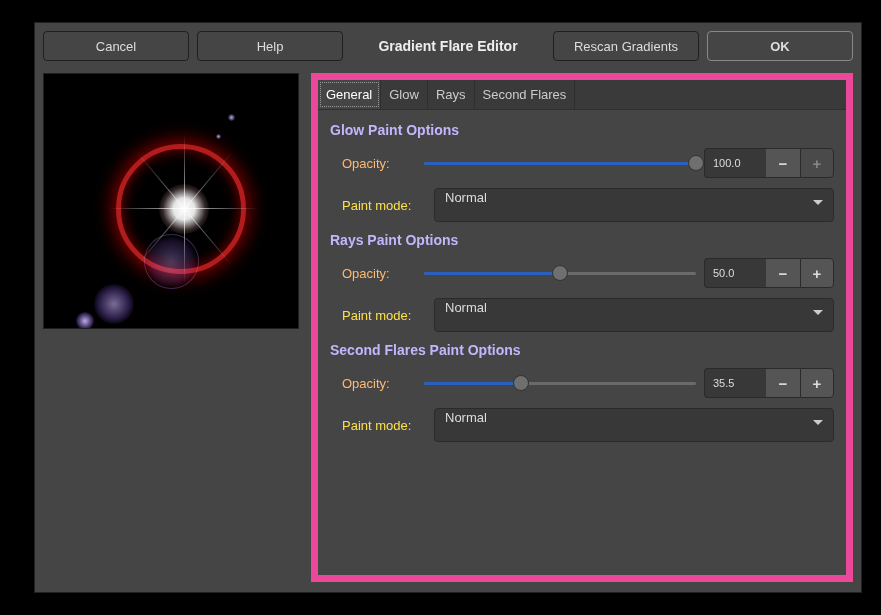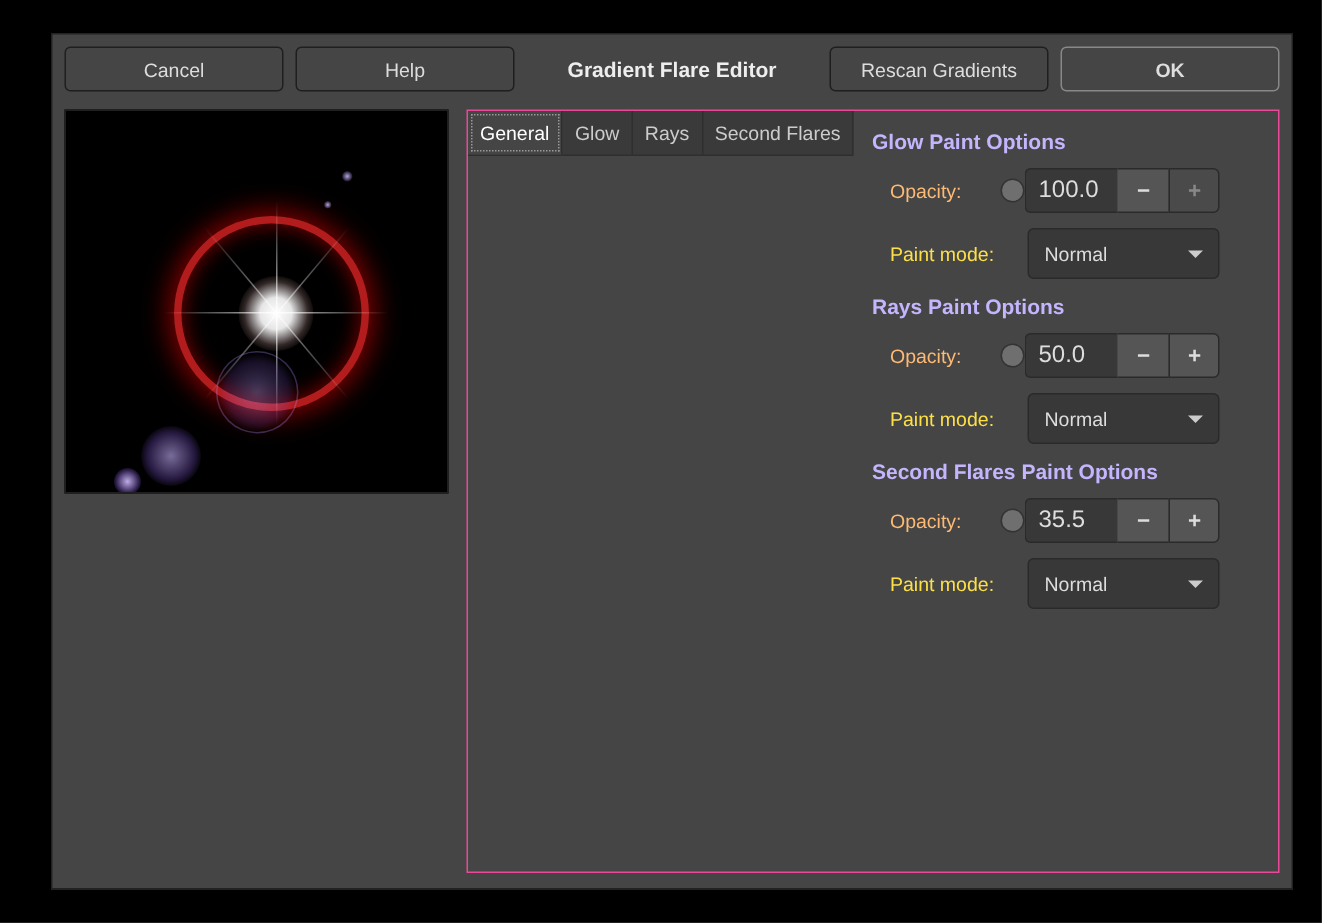--- a/index.html
+++ b/index.html
@@ -68,24 +68,24 @@
     background: #000;
     position: relative;
     overflow: hidden;
   }
   .flare-glyph {
     position:absolute;
     border-radius:50%;
   }
   .main-col {
     flex: 1;
-    border: 1px solid #ec4899;
+    border: 7px solid #ec4899;
     background: #454545;
     display: flex;
-    flex-direction: row;
+    flex-direction: column;
   }
   .tabs {
     display: flex;
     background: #3a3a3a;
     border-bottom: 1px solid #2f2f2f;
     height: 30px;
   }
   .tab {
     padding: 0 8px;
     display: flex;
@@ -164,21 +164,21 @@
     display:flex;
   }
   .spin-input {
     width: 62px;
     height: 30px;
     background: #383838;
     border: 1px solid #2a2a2a;
     border-right: none;
     color: #ddd;
     padding: 0 8px;
-    font-size: 16px;
+    font-size: 11px;
     border-radius: 4px 0 0 4px;
   }
   .spin-btn {
     width: 34px;
     height: 30px;
     background: #555;
     border: 1px solid #2a2a2a;
     color: #ddd;
     display:flex;
     align-items:center;
@@ -196,21 +196,21 @@
   .spin-btn.inc { border-radius: 0 4px 4px 0;}
   .select {
     flex: 1;
     height: 30px;
     background: #383838;
     border: 1px solid #2a2a2a;
     border-radius: 4px;
     color: #ddd;
     padding: 16px 10px;
     display:flex;
-    align-items:center;
+    align-items:flex-end;
     justify-content:space-between;
     cursor:pointer;
   }
   .chev {
     width:0;height:0;
     border-left:5px solid transparent;
     border-right:5px solid transparent;
     border-top:5px solid #ccc;
   }
 </style>

